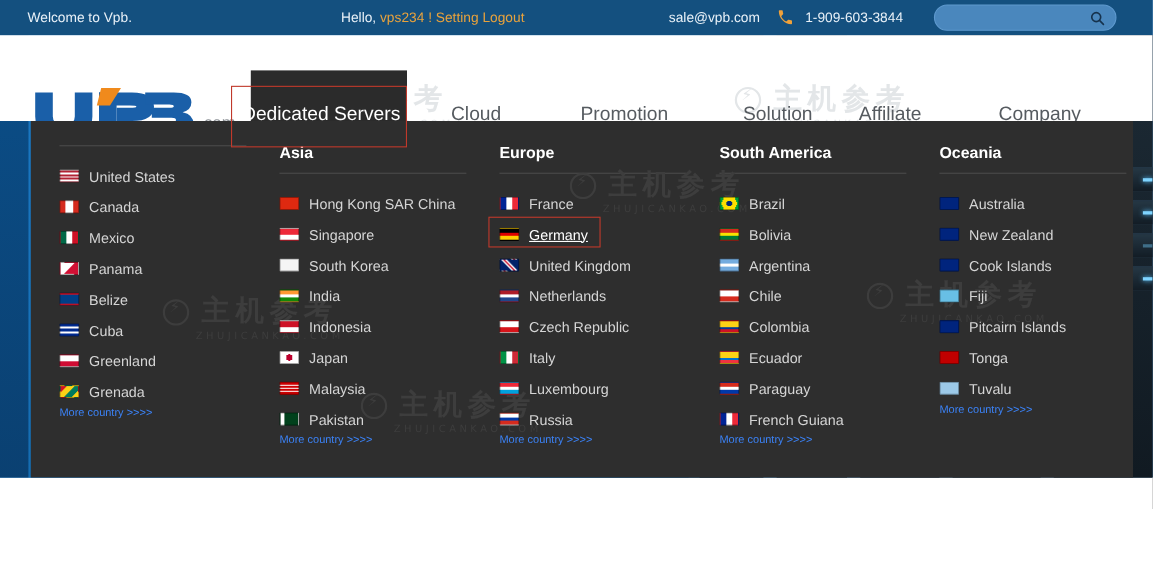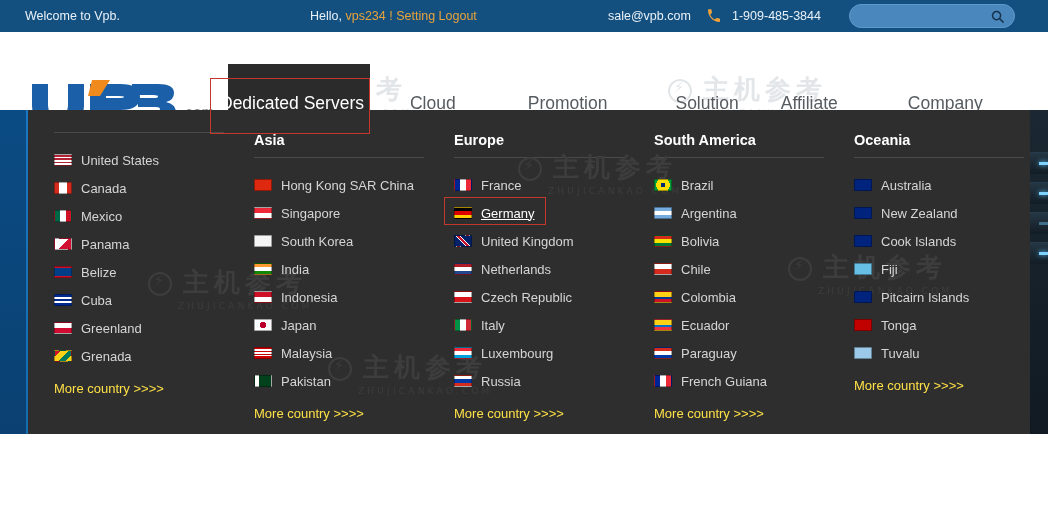--- a/index.html
+++ b/index.html
@@ -180,21 +180,21 @@
   }
   .country .cname {
     color: #d5d5d5; font-size: 13px; white-space: nowrap;
   }
   .country.sel .cname { color: #ffffff; text-decoration: underline; }
   .country.sel .sel-box {
     position: absolute; left: -10px; top: -2px;
     width: 102px; height: 28px; border: 1px solid #c0392b;
   }
   .more {
-    color: #fde047; font-size: 13px; margin-top: 11px; cursor: pointer;
+    color: #3b82f6; font-size: 10px; cursor: pointer;
     white-space: nowrap;
   }
 
   
   .side {
     position: absolute; left: 83px; top: 448px;
     width: 144px; height: 82px;
     background: rgba(10,70,122,.55);
     border-top: 1px solid rgba(120,175,220,.35);
     z-index: 3;
@@ -336,21 +336,21 @@
     <span class="hello">
       <span>Hello,</span>
       <span class="accent">vps234 ! Setting Logout</span>
     </span>
     <span class="mail">sale@vpb.com</span>
     <span class="phoneico">
       <svg viewBox="0 0 24 24" width="16" height="16" fill="currentColor">
         <path d="M6.6 10.8c1.4 2.8 3.8 5.1 6.6 6.6l2.2-2.2c.3-.3.7-.4 1-.2 1.2.4 2.4.6 3.6.6.6 0 1 .4 1 1V20c0 .6-.4 1-1 1C11.2 21 3 12.8 3 2.9c0-.6.4-1 1-1h3.4c.6 0 1 .4 1 1 0 1.3.2 2.5.6 3.6.1.3 0 .7-.2 1l-2.2 2.3z"></path>
       </svg>
     </span>
-    <span class="phone">1-909-485-3844</span>
+    <span class="phone">1-909-603-3844</span>
     <div class="searchbox">
       <span class="mag">
         <svg viewBox="0 0 24 24" width="15" height="15" fill="none" stroke="currentColor" stroke-width="2.4">
           <circle cx="10.5" cy="10.5" r="6.5"></circle>
             <line x1="15.6" y1="15.6" x2="21" y2="21" stroke-linecap="round"></line>
         </svg>
       </span>
     </div>
   </div>
 
@@ -544,26 +544,26 @@
           <div class="more">More country &gt;&gt;&gt;&gt;</div>
         </div>
         <div class="mega-col">
           <div class="col-title">South America</div>
           <div class="col-rule"></div>
           <div class="country">
             <span class="flag" style="background: radial-gradient(circle, rgb(0, 39, 118) 0px, rgb(0, 39, 118) 26%, rgb(254, 223, 0) 26%, rgb(254, 223, 0) 72%, rgb(0, 155, 58) 72%, rgb(0, 155, 58) 100%);"></span>
             <span class="cname">Brazil</span>
           </div>
           <div class="country">
+            <span class="flag" style="background: linear-gradient(rgb(213, 43, 30) 0px, rgb(213, 43, 30) 33%, rgb(249, 227, 0) 33%, rgb(249, 227, 0) 66%, rgb(0, 121, 52) 66%, rgb(0, 121, 52) 100%);"></span>
+            <span class="cname">Bolivia</span>
+          </div>
+          <div class="country">
             <span class="flag" style="background: linear-gradient(rgb(116, 172, 223) 0px, rgb(116, 172, 223) 33%, rgb(255, 255, 255) 33%, rgb(255, 255, 255) 66%, rgb(116, 172, 223) 66%, rgb(116, 172, 223) 100%);"></span>
             <span class="cname">Argentina</span>
-          </div>
-          <div class="country">
-            <span class="flag" style="background: linear-gradient(rgb(213, 43, 30) 0px, rgb(213, 43, 30) 33%, rgb(249, 227, 0) 33%, rgb(249, 227, 0) 66%, rgb(0, 121, 52) 66%, rgb(0, 121, 52) 100%);"></span>
-            <span class="cname">Bolivia</span>
           </div>
           <div class="country">
             <span class="flag" style="background: linear-gradient(rgb(255, 255, 255) 0px, rgb(255, 255, 255) 50%, rgb(213, 43, 30) 50%, rgb(213, 43, 30) 100%);"></span>
             <span class="cname">Chile</span>
           </div>
           <div class="country">
             <span class="flag" style="background: linear-gradient(rgb(252, 209, 22) 0px, rgb(252, 209, 22) 50%, rgb(0, 56, 147) 50%, rgb(0, 56, 147) 75%, rgb(206, 17, 38) 75%, rgb(206, 17, 38) 100%);"></span>
             <span class="cname">Colombia</span>
           </div>
           <div class="country">

